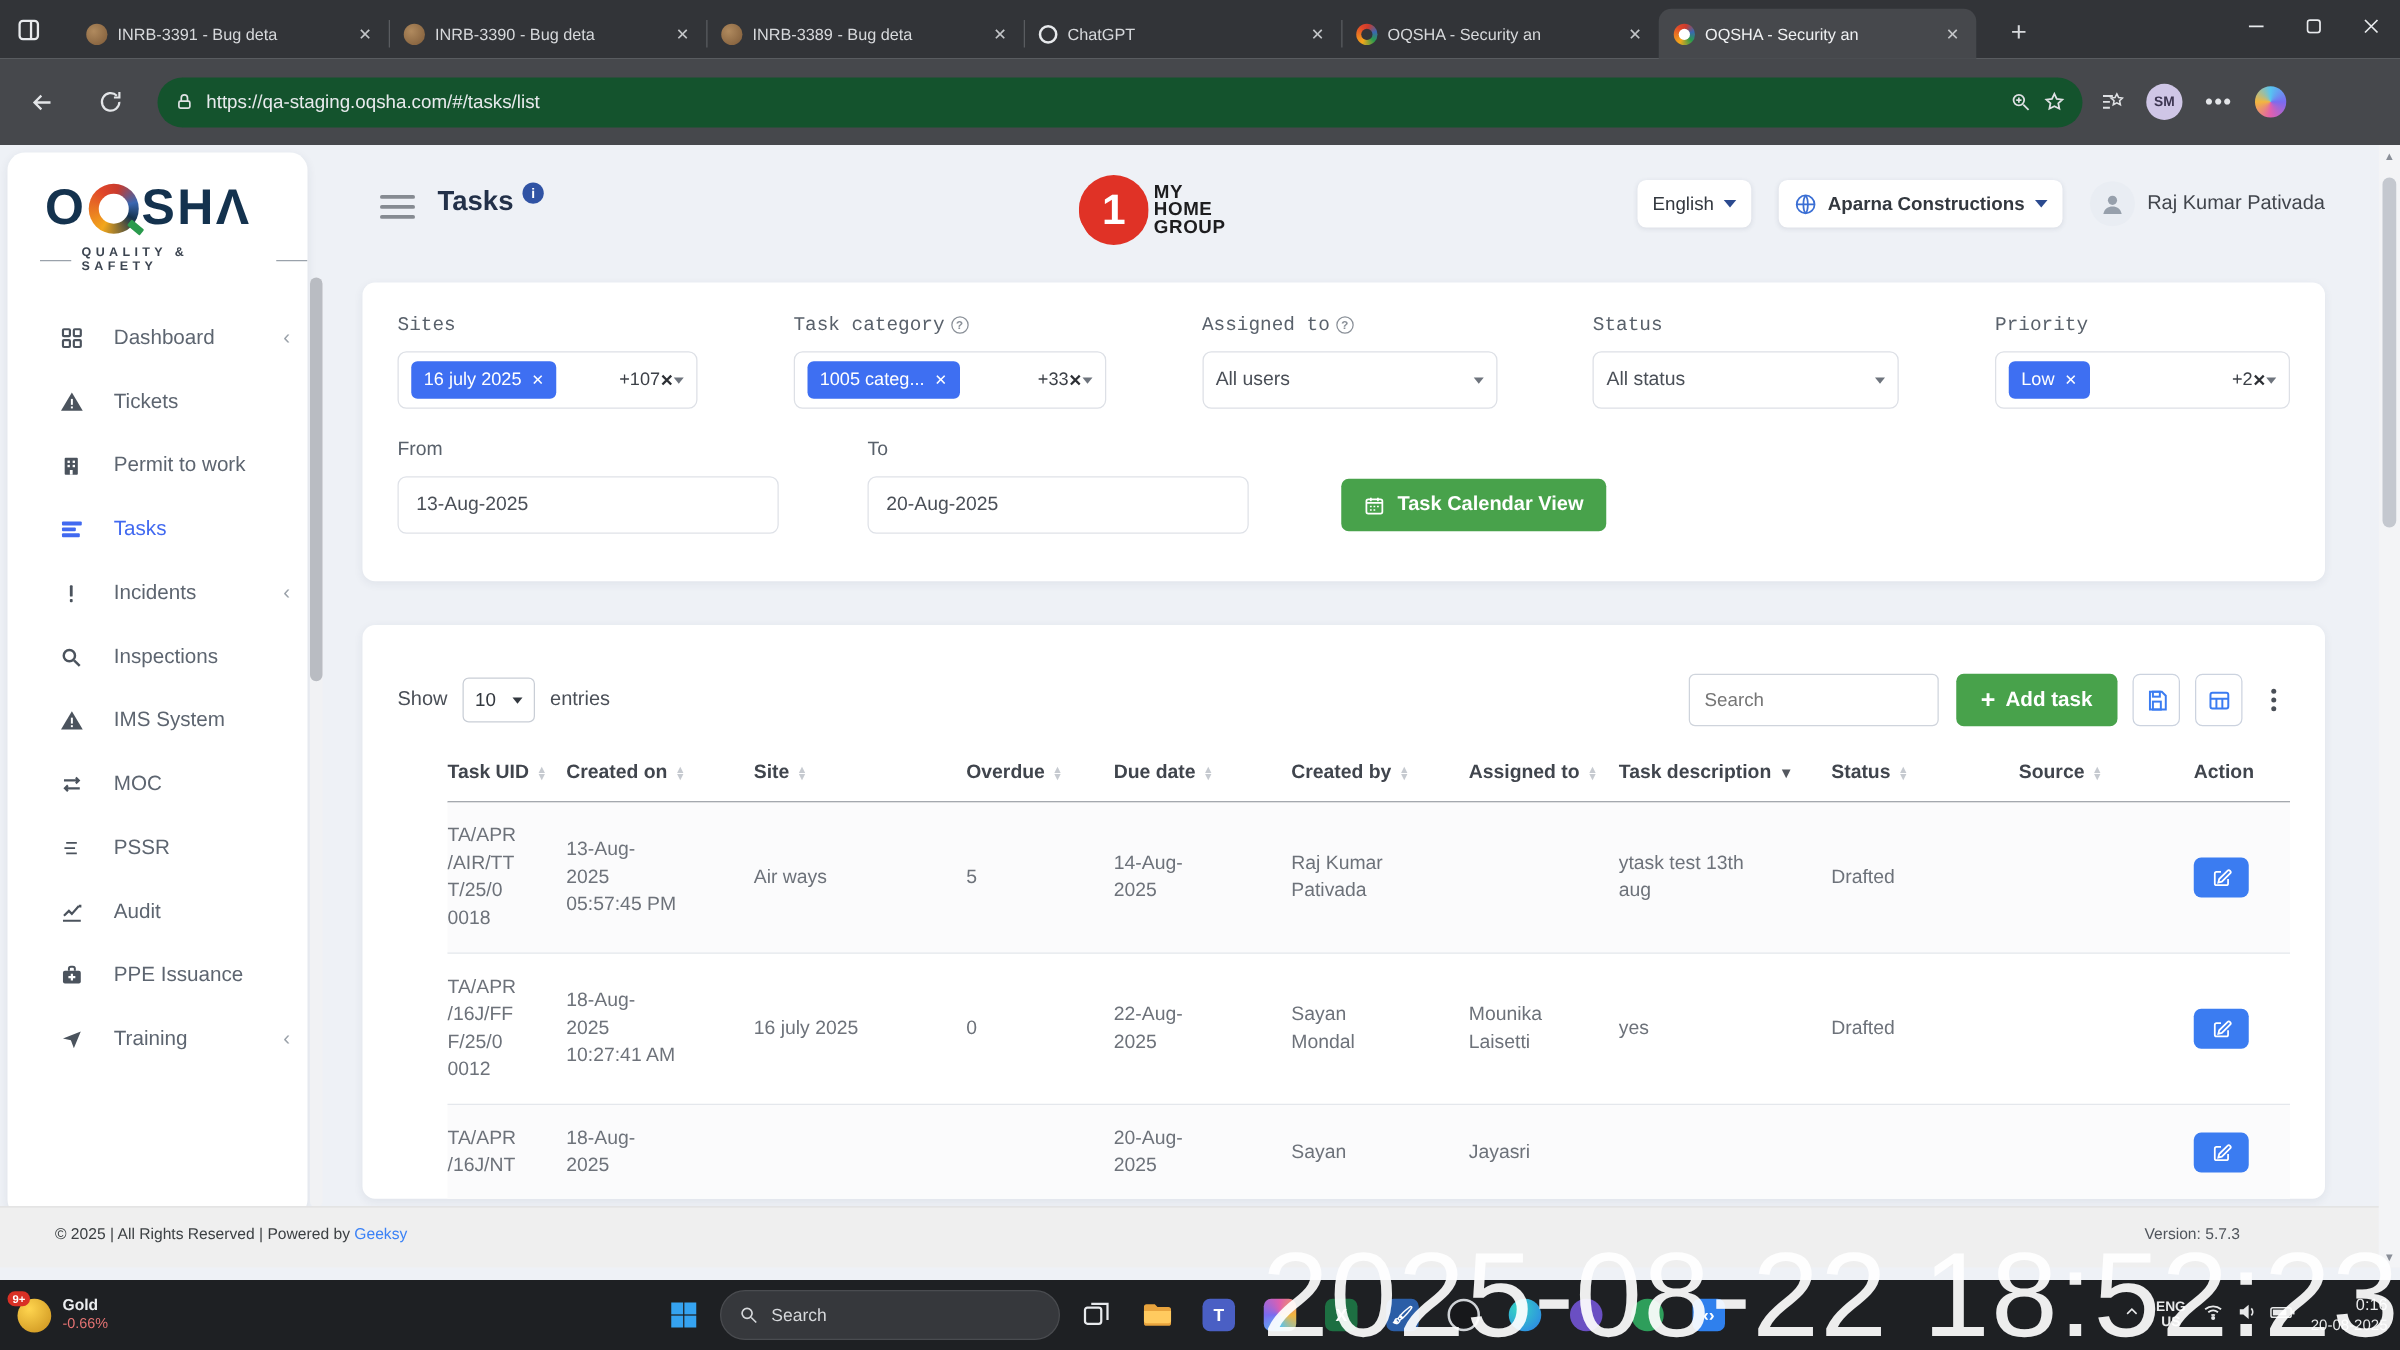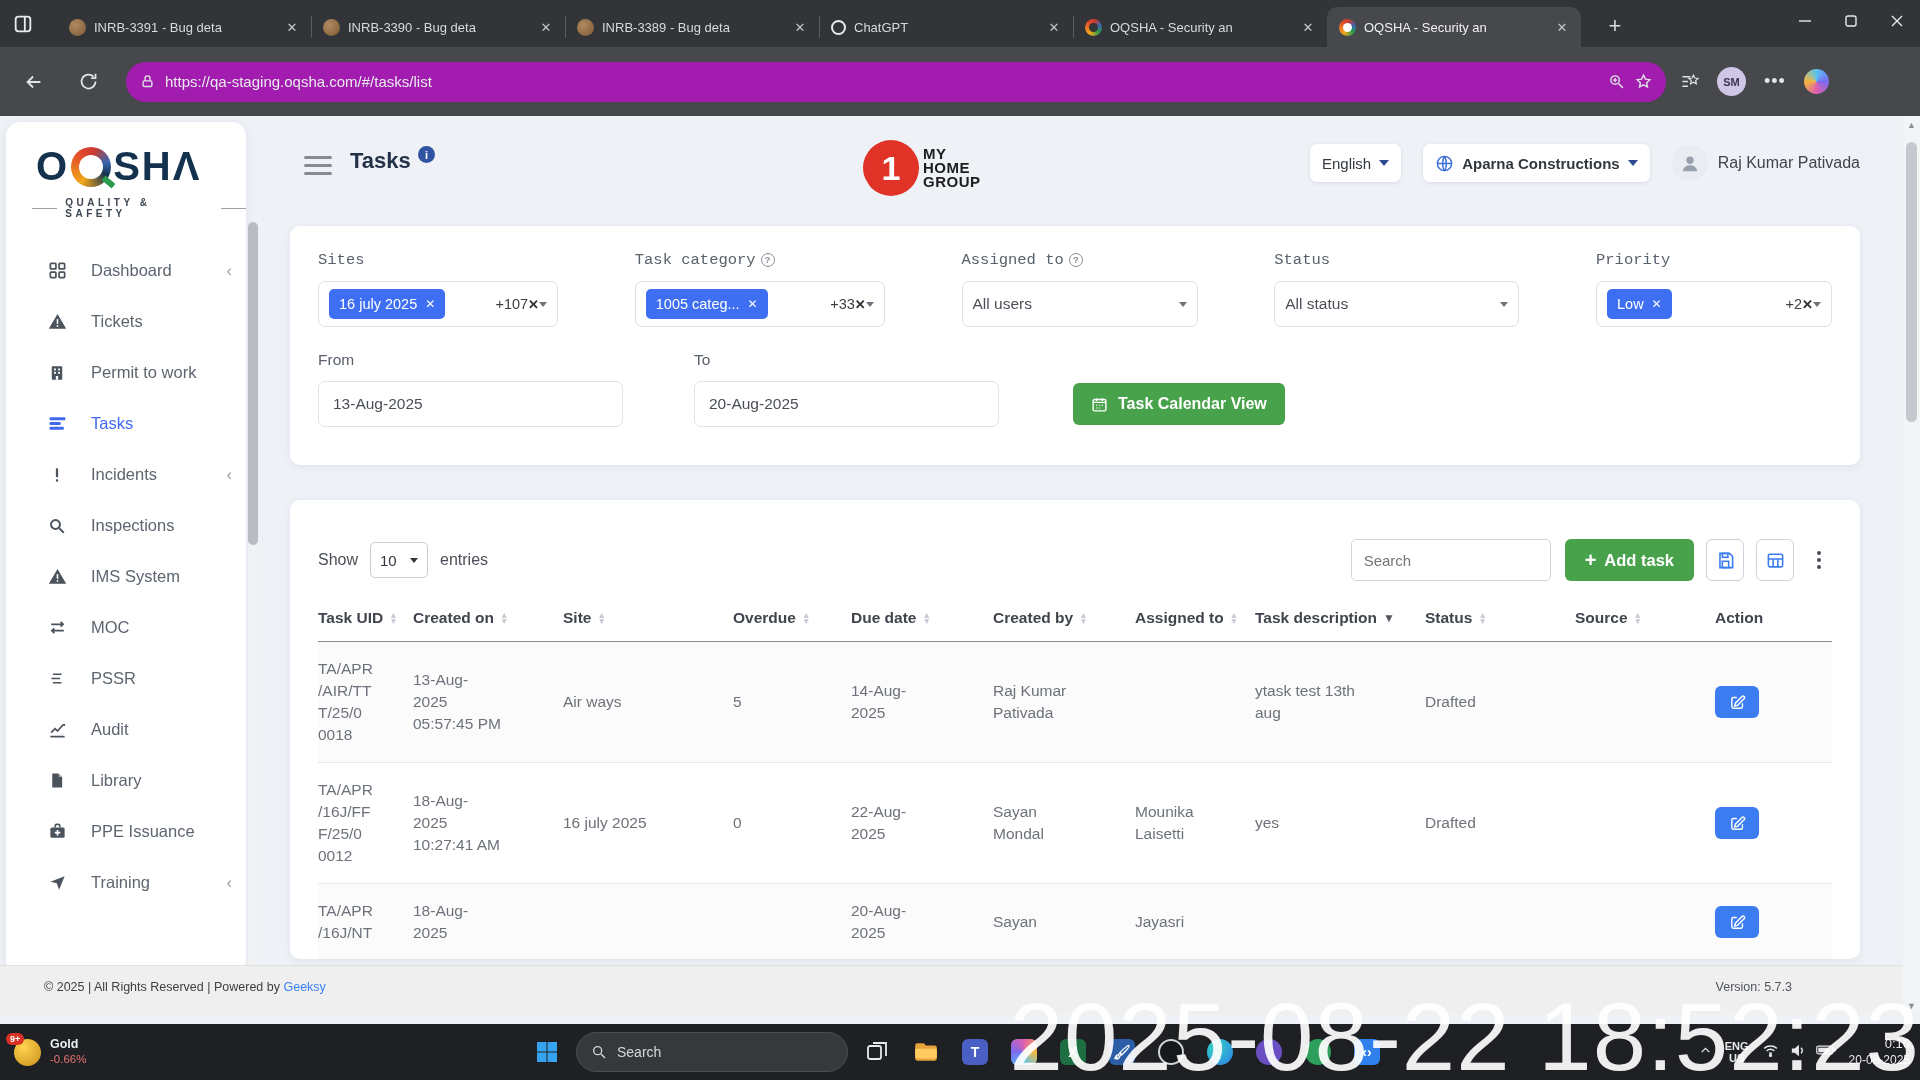--- a/index.html
+++ b/index.html
@@ -21,21 +21,21 @@
   .fav.chatgpt { background:transparent; border:2.5px solid #e7e9ec; width:15px; height:15px; }
   .fav.oqsha { background:conic-gradient(from 210deg,#f2a71b,#e0462a 32%,#c93b2e 45%,#3a67b1 62%,#2a9a4d 78%,#f2a71b); }
   .fav.oqsha::after { content:""; position:absolute; inset:4px; background:#fff; border-radius:50%; }
   .tab.inactive .fav.oqsha::after { background:#323438; }
   .newtab { width:34px; height:34px; margin:0 0 4px 6px; display:flex; align-items:center; justify-content:center; color:#d7d9dc; font-size:22px; font-weight:300; }
   .wincontrols { position:absolute; right:0; top:0; height:42px; display:flex; }
   .wc { width:46px; height:42px; display:flex; align-items:center; justify-content:center; color:#e8eaed; }
 
   .toolbar { position:absolute; top:47px; left:0; width:1920px; height:69px; background:#46484c; display:flex; align-items:center; }
   .navbtn { width:40px; height:40px; margin-left:14px; display:flex; align-items:center; justify-content:center; color:#e3e5e8; }
-  .urlpill { margin-left:18px; width:1540px; height:40px; background:#a21caf; border-radius:20px; display:flex; align-items:center; padding:0 14px; gap:10px; }
+  .urlpill { margin-left:18px; width:1540px; height:40px; background:#14532d; border-radius:20px; display:flex; align-items:center; padding:0 14px; gap:10px; }
   .urltext { color:#e8eaed; font-size:15px; flex:1; white-space:nowrap; overflow:hidden; }
   .pill-ic { color:#dfe1e4; display:flex; align-items:center; }
   .tb-right { display:flex; align-items:center; gap:18px; margin-left:14px; }
   .avatar-sm { width:29px; height:29px; border-radius:50%; background:#cfc6e6; color:#3b3450; font-size:11px; font-weight:bold; display:flex; align-items:center; justify-content:center; }
   .copilot { width:25px; height:25px; border-radius:50%; background:conic-gradient(#57c4f1,#7a6bf0,#e05fae,#f3b63f,#57c4f1); }
   .dots { color:#e3e5e8; font-size:18px; letter-spacing:1px; }
 
   
   .page { position:absolute; top:116px; left:0; width:1920px; height:908px; }
 
@@ -100,21 +100,21 @@
   .pagesize { margin:0 12px; width:58px; height:36px; border:1px solid #c9ced6; border-radius:5px; display:flex; align-items:center; justify-content:space-between; padding:0 9px; font-size:15px; color:#33383f; }
   .pagesize .vcaret { border-top-color:#33383f; }
   .searchin { margin-left:auto; width:200px; height:42px; border:1px solid #cfd4dc; border-radius:5px; padding:0 12px; font-size:15px; color:#4a4f57; font-family:"Liberation Sans",sans-serif; }
   .addtask { margin-left:14px; height:42px; background:#48a24b; border:none; border-radius:6px; color:#fff; font-size:16.5px; font-weight:bold; display:flex; align-items:center; gap:8px; padding:0 20px; cursor:pointer; font-family:"Liberation Sans",sans-serif; }
   .addtask .plus { font-size:20px; }
   .icbtn { margin-left:12px; width:38px; height:42px; background:#fff; border:1px solid #ccd3df; border-radius:6px; display:flex; align-items:center; justify-content:center; }
   .icbtn.narrow { width:26px; border:none; }
   .vdots { display:flex; flex-direction:column; gap:3px; }
   .vdots i { width:4px; height:4px; border-radius:50%; background:#4a4f57; }
 
-  .tgrid { display:grid; grid-template-columns:95px 150px 170px 118px 142px 142px 120px 170px 150px 140px 1fr; }
+  .tgrid { display:grid; grid-template-columns:95px 150px 170px 118px 142px 142px 120px 170px 150px 140px 1fr;margin-left:40px; }
   .thead { margin-top:18px; border-bottom:1.5px solid #878c94; }
   .th { padding:10px 6px 14px 0; font-size:15.5px; font-weight:bold; color:#40454d; display:flex; align-items:center; gap:6px; }
   .sort { display:flex; flex-direction:column; line-height:6px; font-size:8.5px; color:#c6cad0; }
   .sort.darkdown { font-size:12px; color:#54585f; line-height:12px; }
   .trow { border-bottom:1px solid #e4e7ec; }
   .trow:nth-child(odd) { background:#fbfbfc; }
   .td { padding:16px 8px 16px 0; font-size:15.5px; color:#6d727a; white-space:pre-line; line-height:22px; display:flex; align-items:center; }
   .editbtn { width:44px; height:32px; background:#3b7cf1; border:none; border-radius:6px; display:flex; align-items:center; justify-content:center; cursor:pointer; }
 
   .footer { position:absolute; left:0; top:849px; width:1920px; height:49px; background:#efefef; border-top:1px solid #e0e0e0; }
@@ -374,29 +374,20 @@
         </div>
         <div class="nav-item">
           <span class="nicon">
               <svg width="19" height="19" viewBox="0 0 24 24" fill="none" stroke="currentColor" stroke-width="2.2">
                 <path d="M3 21h18"></path>
                 <path d="M4 16l5-5 3 3 7-8"></path>
                 <path d="M19 6h1.5v1.5"></path>
               </svg>
             </span>
           <span>Audit</span>
-        </div>
-        <div class="nav-item">
-          <span class="nicon">
-              <svg width="17" height="17" viewBox="0 0 24 24" fill="currentColor">
-                <path d="M6 2h9l5 5v15H6z"></path>
-                <path d="M15 2v5h5" fill="#fff" opacity=".5"></path>
-              </svg>
-            </span>
-          <span>Library</span>
         </div>
         <div class="nav-item">
           <span class="nicon">
               <svg width="19" height="19" viewBox="0 0 24 24" fill="currentColor">
                 <rect x="3" y="7" width="18" height="13" rx="2"></rect>
                 <path d="M9 7V5a2 2 0 0 1 2-2h2a2 2 0 0 1 2 2v2" fill="none" stroke="currentColor" stroke-width="2"></path>
                 <path d="M12 10v7M8.5 13.5h7" stroke="#fff" stroke-width="2.2"></path>
               </svg>
             </span>
           <span>PPE Issuance</span>

